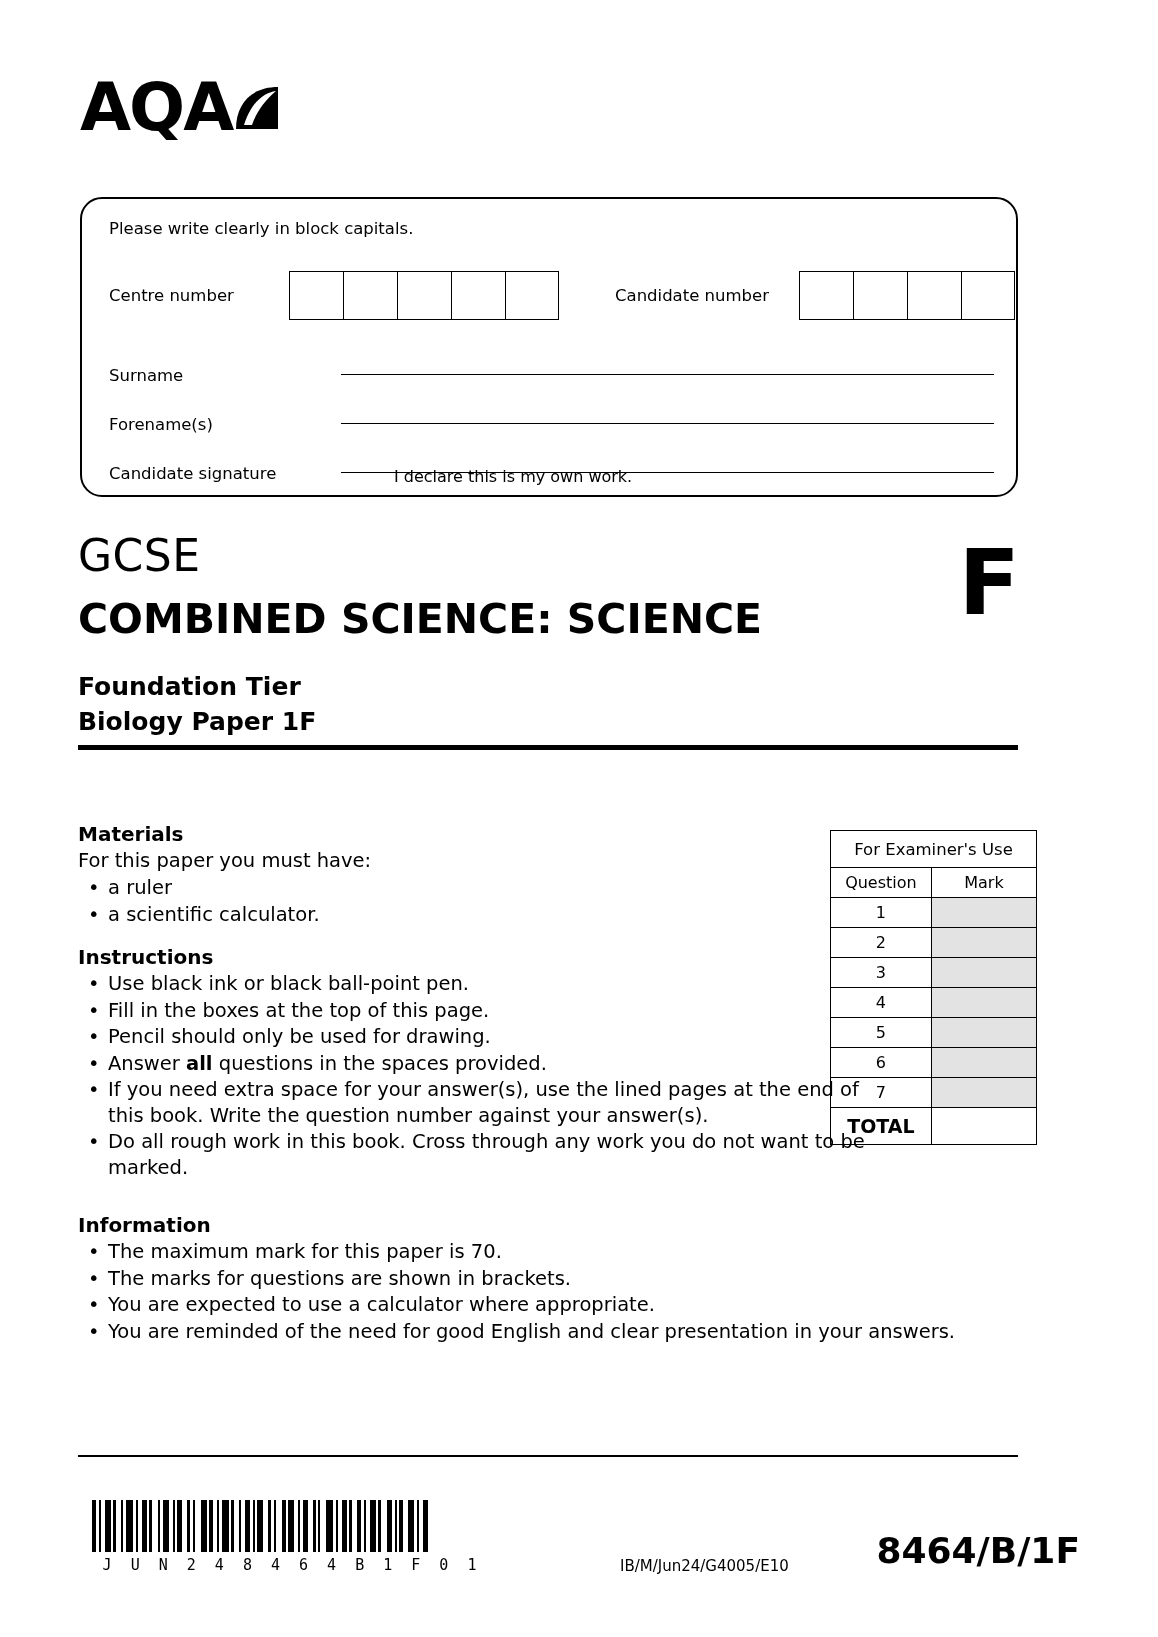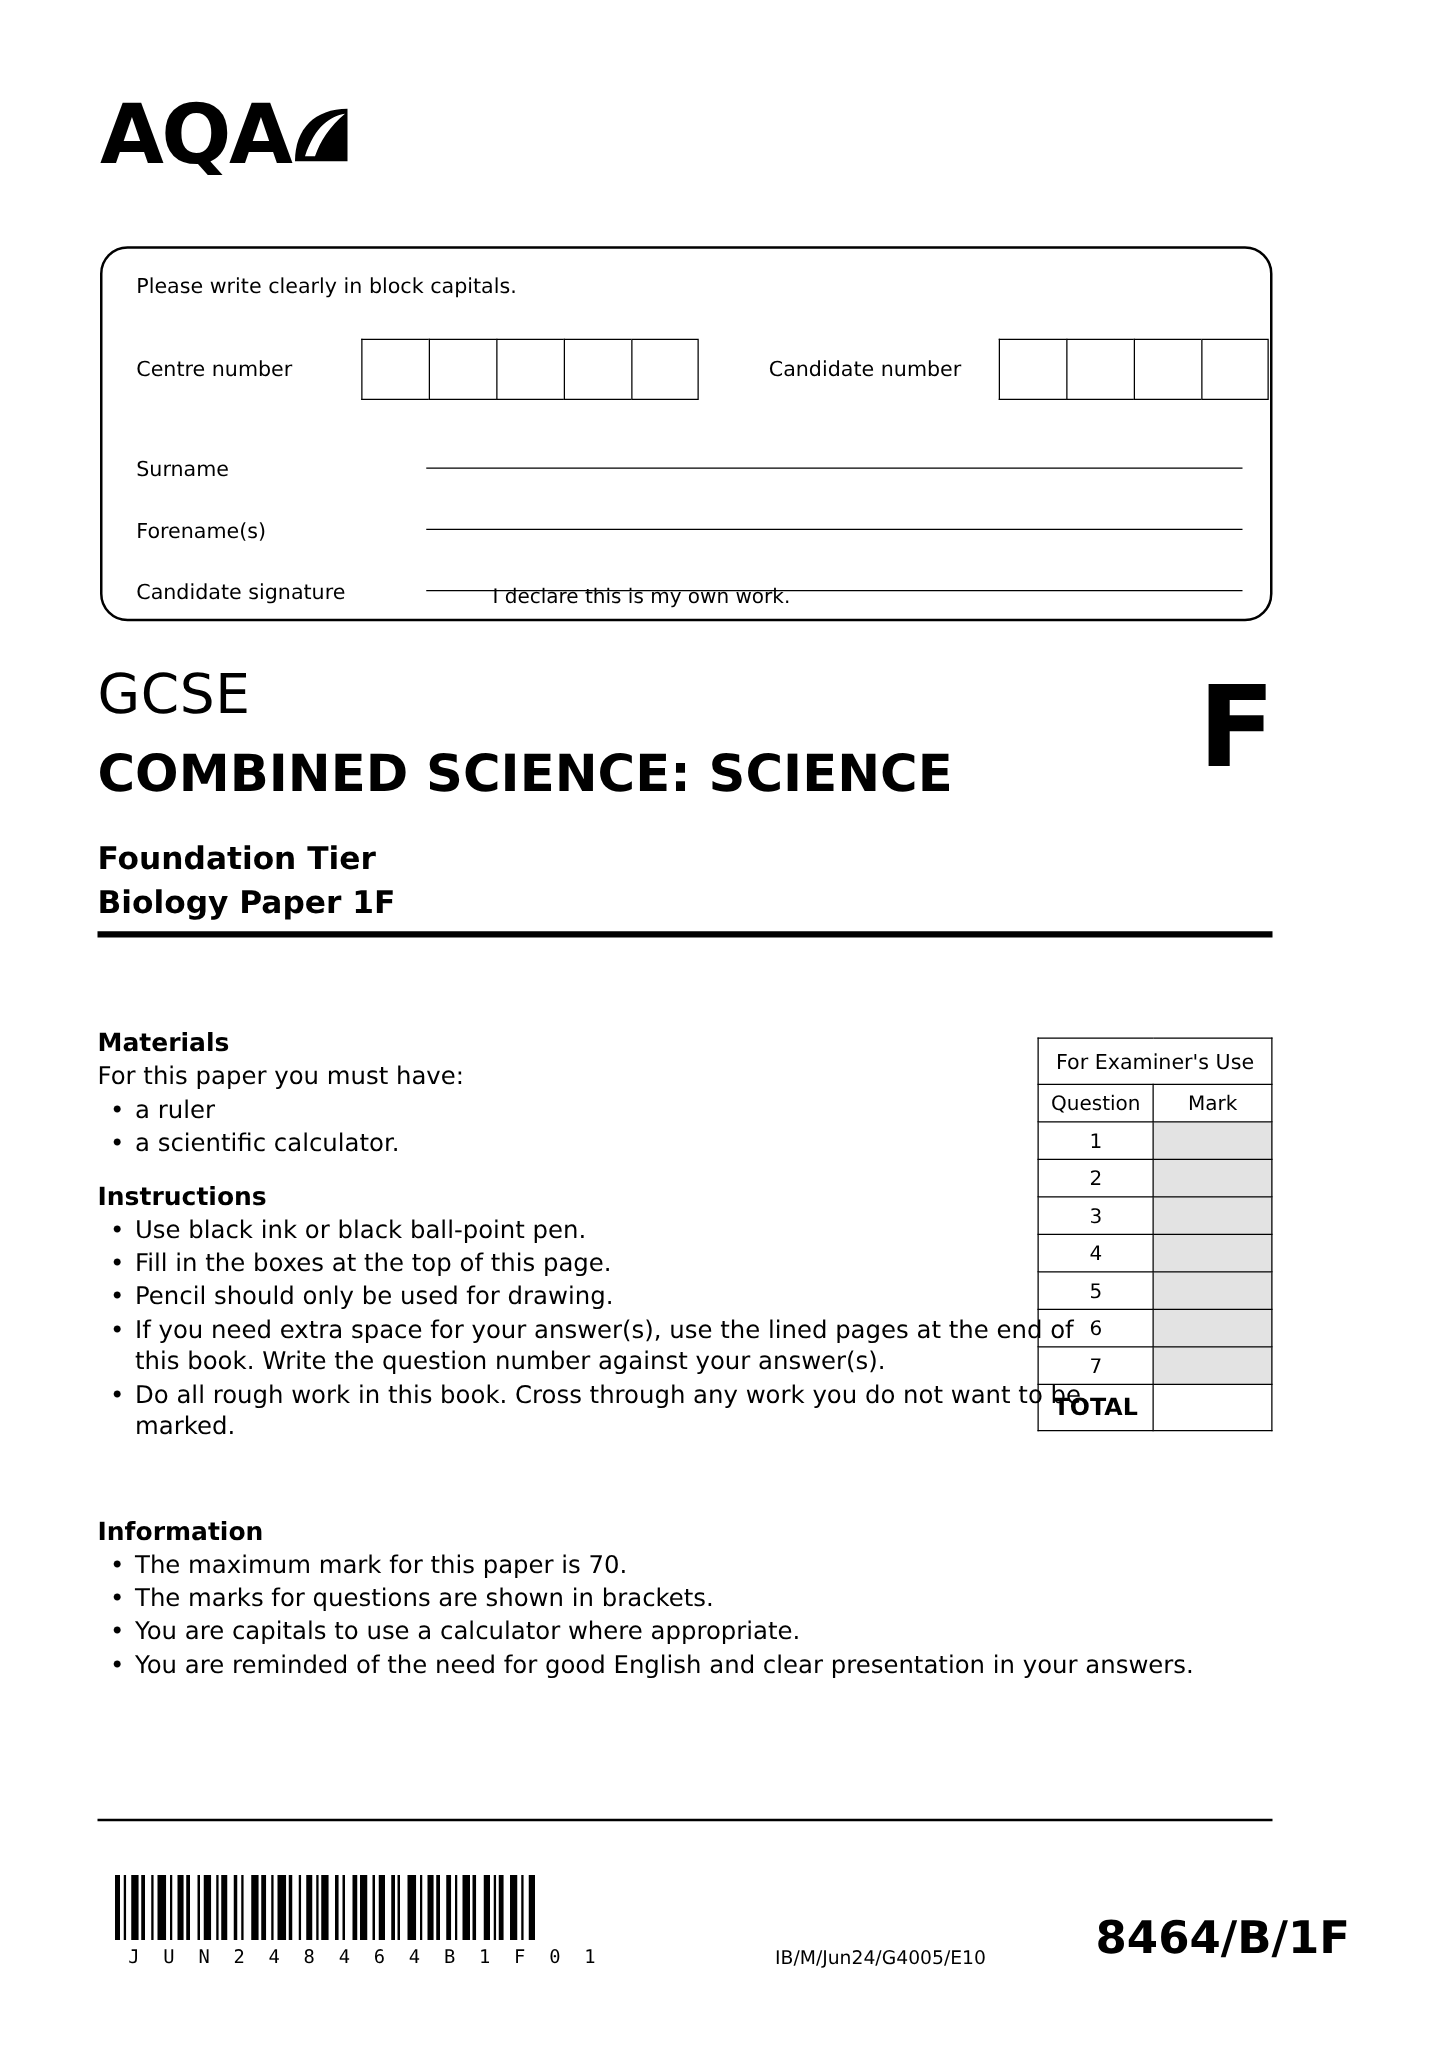--- a/index.html
+++ b/index.html
@@ -223,21 +223,21 @@
     left: 78px;
     top: 1213px;
     width: 900px;
   }
 
   
   .exam-table {
     position: absolute;
     left: 830px;
     top: 830px;
-    width: 188px;
+    width: 207px;
     border-collapse: collapse;
     font-size: 16px;
   }
   .exam-table td, .exam-table th {
     border: 1.5px solid #000;
     text-align: center;
     font-weight: 400;
     height: 29px;
     padding: 0;
   }
@@ -368,31 +368,32 @@
       <li>a scientific calculator.</li>
     </ul>
   </div>
 
   <div class="instructions">
     <div class="sec-head">Instructions</div>
     <ul class="bullets">
       <li>Use black ink or black ball-point pen.</li>
       <li>Fill in the boxes at the top of this page.</li>
       <li>Pencil should only be used for drawing.</li>
+      <li>Answer <b>all</b> questions in the spaces provided.</li>
       <li>If you need extra space for your answer(s), use the lined pages at the end of this book.  Write the question number against your answer(s).</li>
       <li>Do all rough work in this book.  Cross through any work you do not want to be marked.</li>
     </ul>
   </div>
 
   <div class="information">
     <div class="sec-head">Information</div>
     <ul class="bullets">
       <li>The maximum mark for this paper is 70.</li>
       <li>The marks for questions are shown in brackets.</li>
-      <li>You are capitals to use a calculator where appropriate.</li>
+      <li>You are expected to use a calculator where appropriate.</li>
       <li>You are reminded of the need for good English and clear presentation in your answers.</li>
     </ul>
   </div>
 
   <table class="exam-table">
     <tbody>
         <tr>
       <td class="hdr-span" colspan="2">For Examiner's Use</td>
     </tr>
     <tr>

